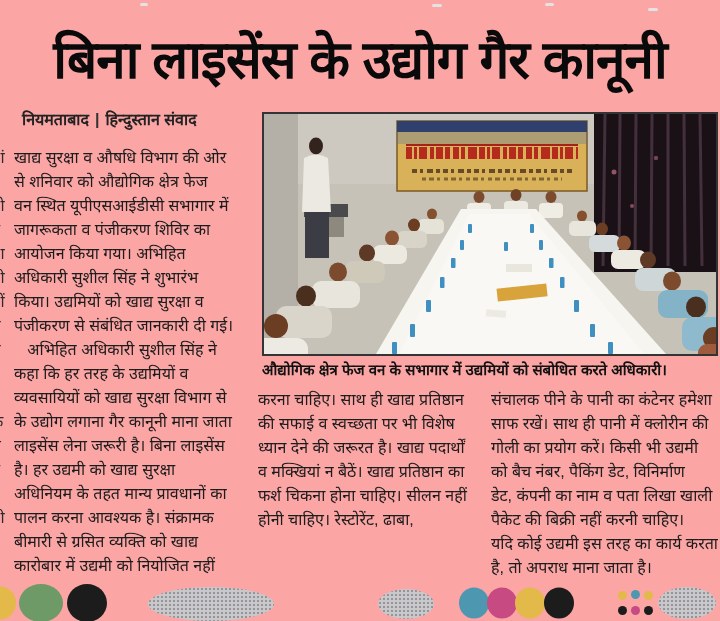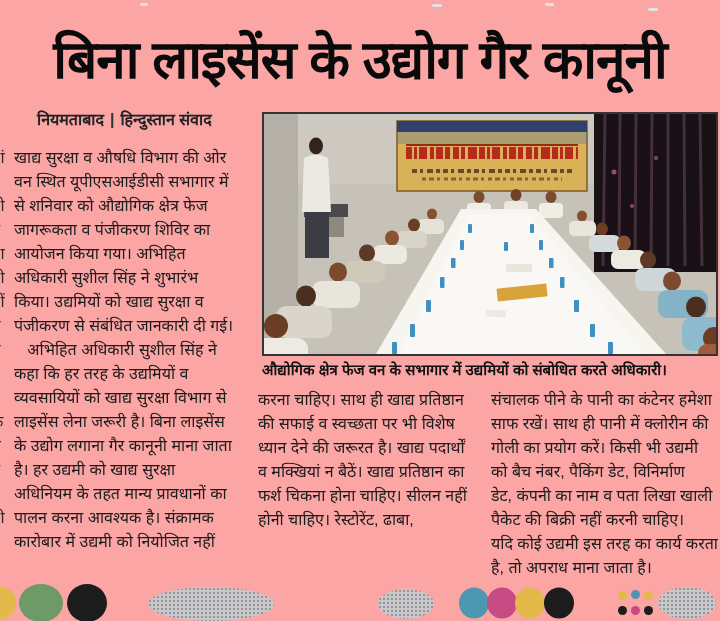--- a/index.html
+++ b/index.html
@@ -6,21 +6,21 @@
   .page{
     position:relative;width:720px;height:621px;background:#fca5a5;overflow:hidden;
     font-family:Liberation Sans, sans-serif;color:#1a1a1a;
   }
   .headline{
     position:absolute;top:18px;left:0;width:720px;height:84px;
     font-size:53px;font-weight:bold;color:#0a0a0a;text-align:center;
     white-space:nowrap;overflow:hidden;letter-spacing:-1px;line-height:84px;
   }
   .byline{
-    position:absolute;top:108px;left:37px;font-size:16px;font-weight:bold;color:#222;
+    position:absolute;top:108px;left:22px;font-size:16px;font-weight:bold;color:#222;
     white-space:nowrap;
   }
   .byline .sep{margin:0 6px;color:#333;}
   .col{
     position:absolute;font-size:16px;line-height:24px;color:#1c1c1c;
     overflow:hidden;font-weight:500;
   }
   .col .tline{white-space:nowrap;height:24px;overflow:hidden;}
   .col1{top:146px;left:14px;width:240px;height:436px;}
   .col2{top:388px;left:258px;width:231px;height:194px;}
@@ -84,35 +84,36 @@
       <div class="tline">ध</div>
       <div class="tline">त</div>
       <div class="tline">,</div>
       <div class="tline">ी</div>
       <div class="tline">ु</div>
       <div class="tline"></div>
     </div>
 
   <div class="col col1">
       <div class="tline">खाद्य सुरक्षा व औषधि विभाग की ओर</div>
+      <div class="tline">से शनिवार को औद्योगिक क्षेत्र फेज</div>
       <div class="tline">वन स्थित यूपीएसआईडीसी सभागार में</div>
-      <div class="tline">से शनिवार को औद्योगिक क्षेत्र फेज</div>
       <div class="tline">जागरूकता व पंजीकरण शिविर का</div>
       <div class="tline">आयोजन किया गया। अभिहित</div>
       <div class="tline">अधिकारी सुशील सिंह ने शुभारंभ</div>
       <div class="tline">किया। उद्यमियों को खाद्य सुरक्षा व</div>
       <div class="tline">पंजीकरण से संबंधित जानकारी दी गई।</div>
       <div class="tline">&nbsp;&nbsp;&nbsp;अभिहित अधिकारी सुशील सिंह ने</div>
       <div class="tline">कहा कि हर तरह के उद्यमियों व</div>
       <div class="tline">व्यवसायियों को खाद्य सुरक्षा विभाग से</div>
+      <div class="tline">के उद्योग लगाना गैर कानूनी माना जाता</div>
       <div class="tline">लाइसेंस लेना जरूरी है। बिना लाइसेंस</div>
-      <div class="tline">के उद्योग लगाना गैर कानूनी माना जाता</div>
       <div class="tline">है। हर उद्यमी को खाद्य सुरक्षा</div>
       <div class="tline">अधिनियम के तहत मान्य प्रावधानों का</div>
       <div class="tline">पालन करना आवश्यक है। संक्रामक</div>
+      <div class="tline">बीमारी से ग्रसित व्यक्ति को खाद्य</div>
       <div class="tline">कारोबार में उद्यमी को नियोजित नहीं</div>
     </div>
   <div class="col col2">
       <div class="tline">करना चाहिए। साथ ही खाद्य प्रतिष्ठान</div>
       <div class="tline">की सफाई व स्वच्छता पर भी विशेष</div>
       <div class="tline">ध्यान देने की जरूरत है। खाद्य पदार्थों</div>
       <div class="tline">व मक्खियां न बैठें। खाद्य प्रतिष्ठान का</div>
       <div class="tline">फर्श चिकना होना चाहिए। सीलन नहीं</div>
       <div class="tline">होनी चाहिए। रेस्टोरेंट, ढाबा,</div>
     </div>

